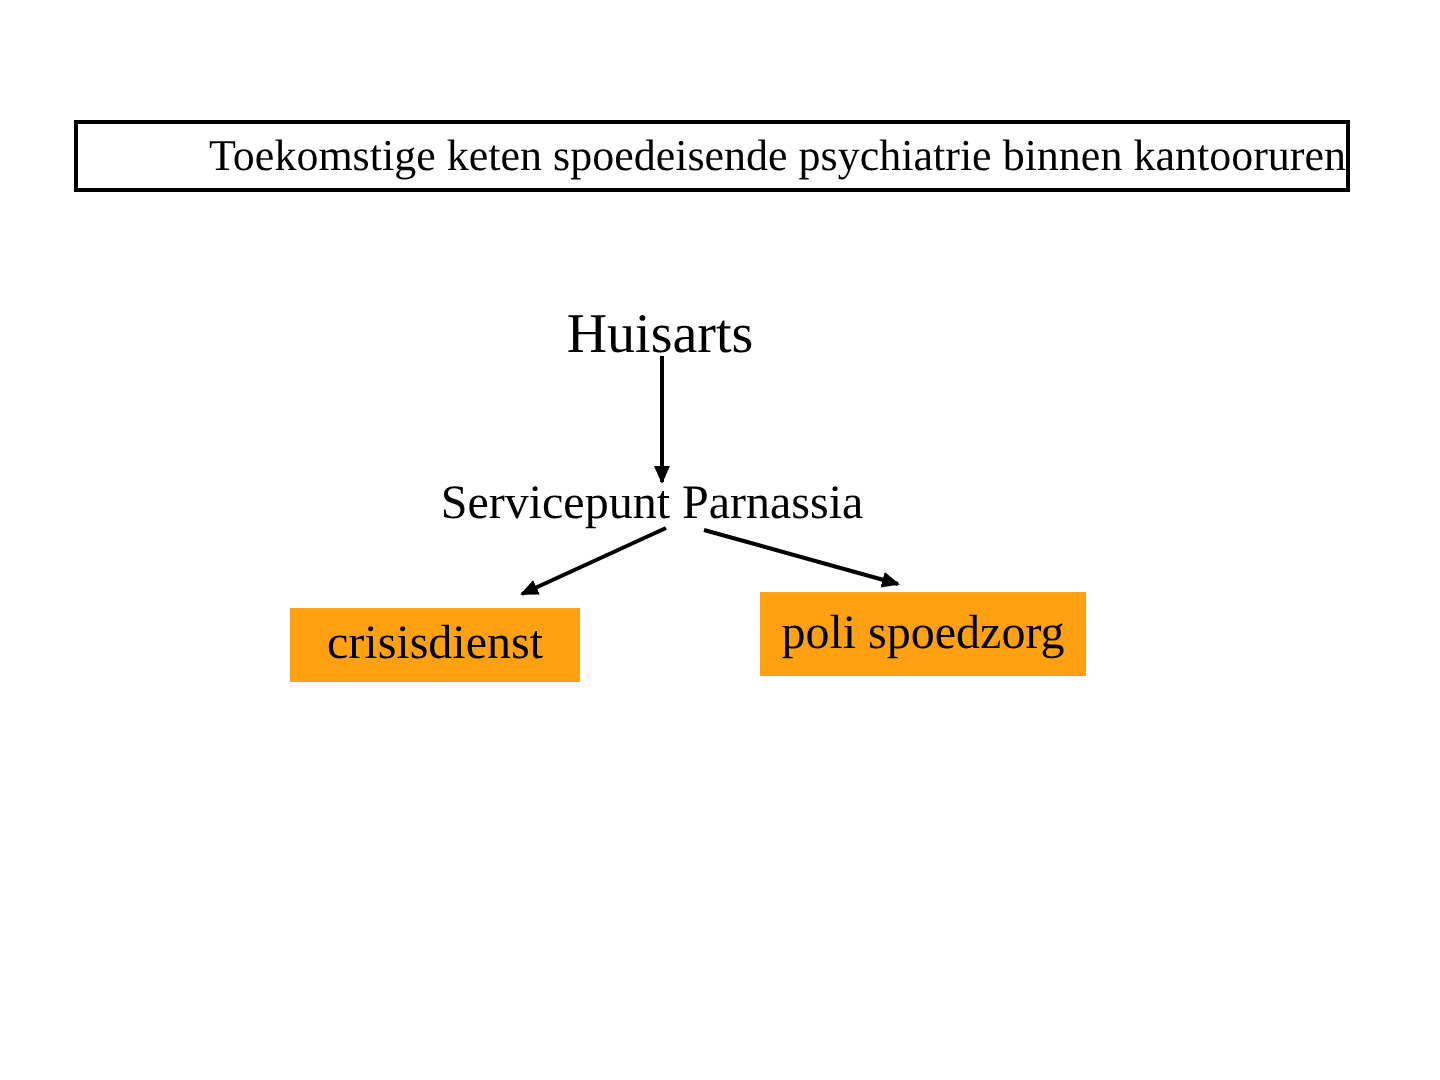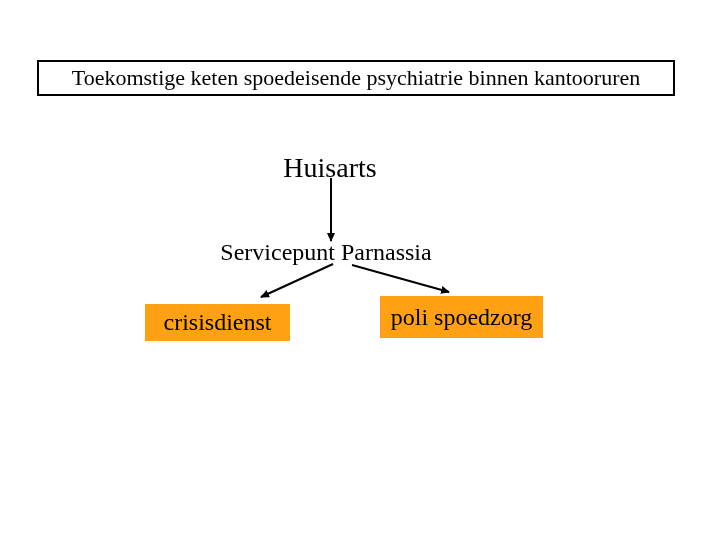--- a/index.html
+++ b/index.html
@@ -19,21 +19,21 @@
   .title-box {
     position: absolute;
     left: 37px;
     top: 60px;
     width: 638px;
     height: 36px;
     box-sizing: border-box;
     border: 2px solid var(--border, #000000);
     display: flex;
     align-items: center;
-    justify-content: center;
+    justify-content: flex-end;
     font-size: 22px;
     white-space: nowrap;
   }
   .node-label {
     position: absolute;
     text-align: center;
     font-size: 24px;
     line-height: 26px;
     white-space: nowrap;
   }

